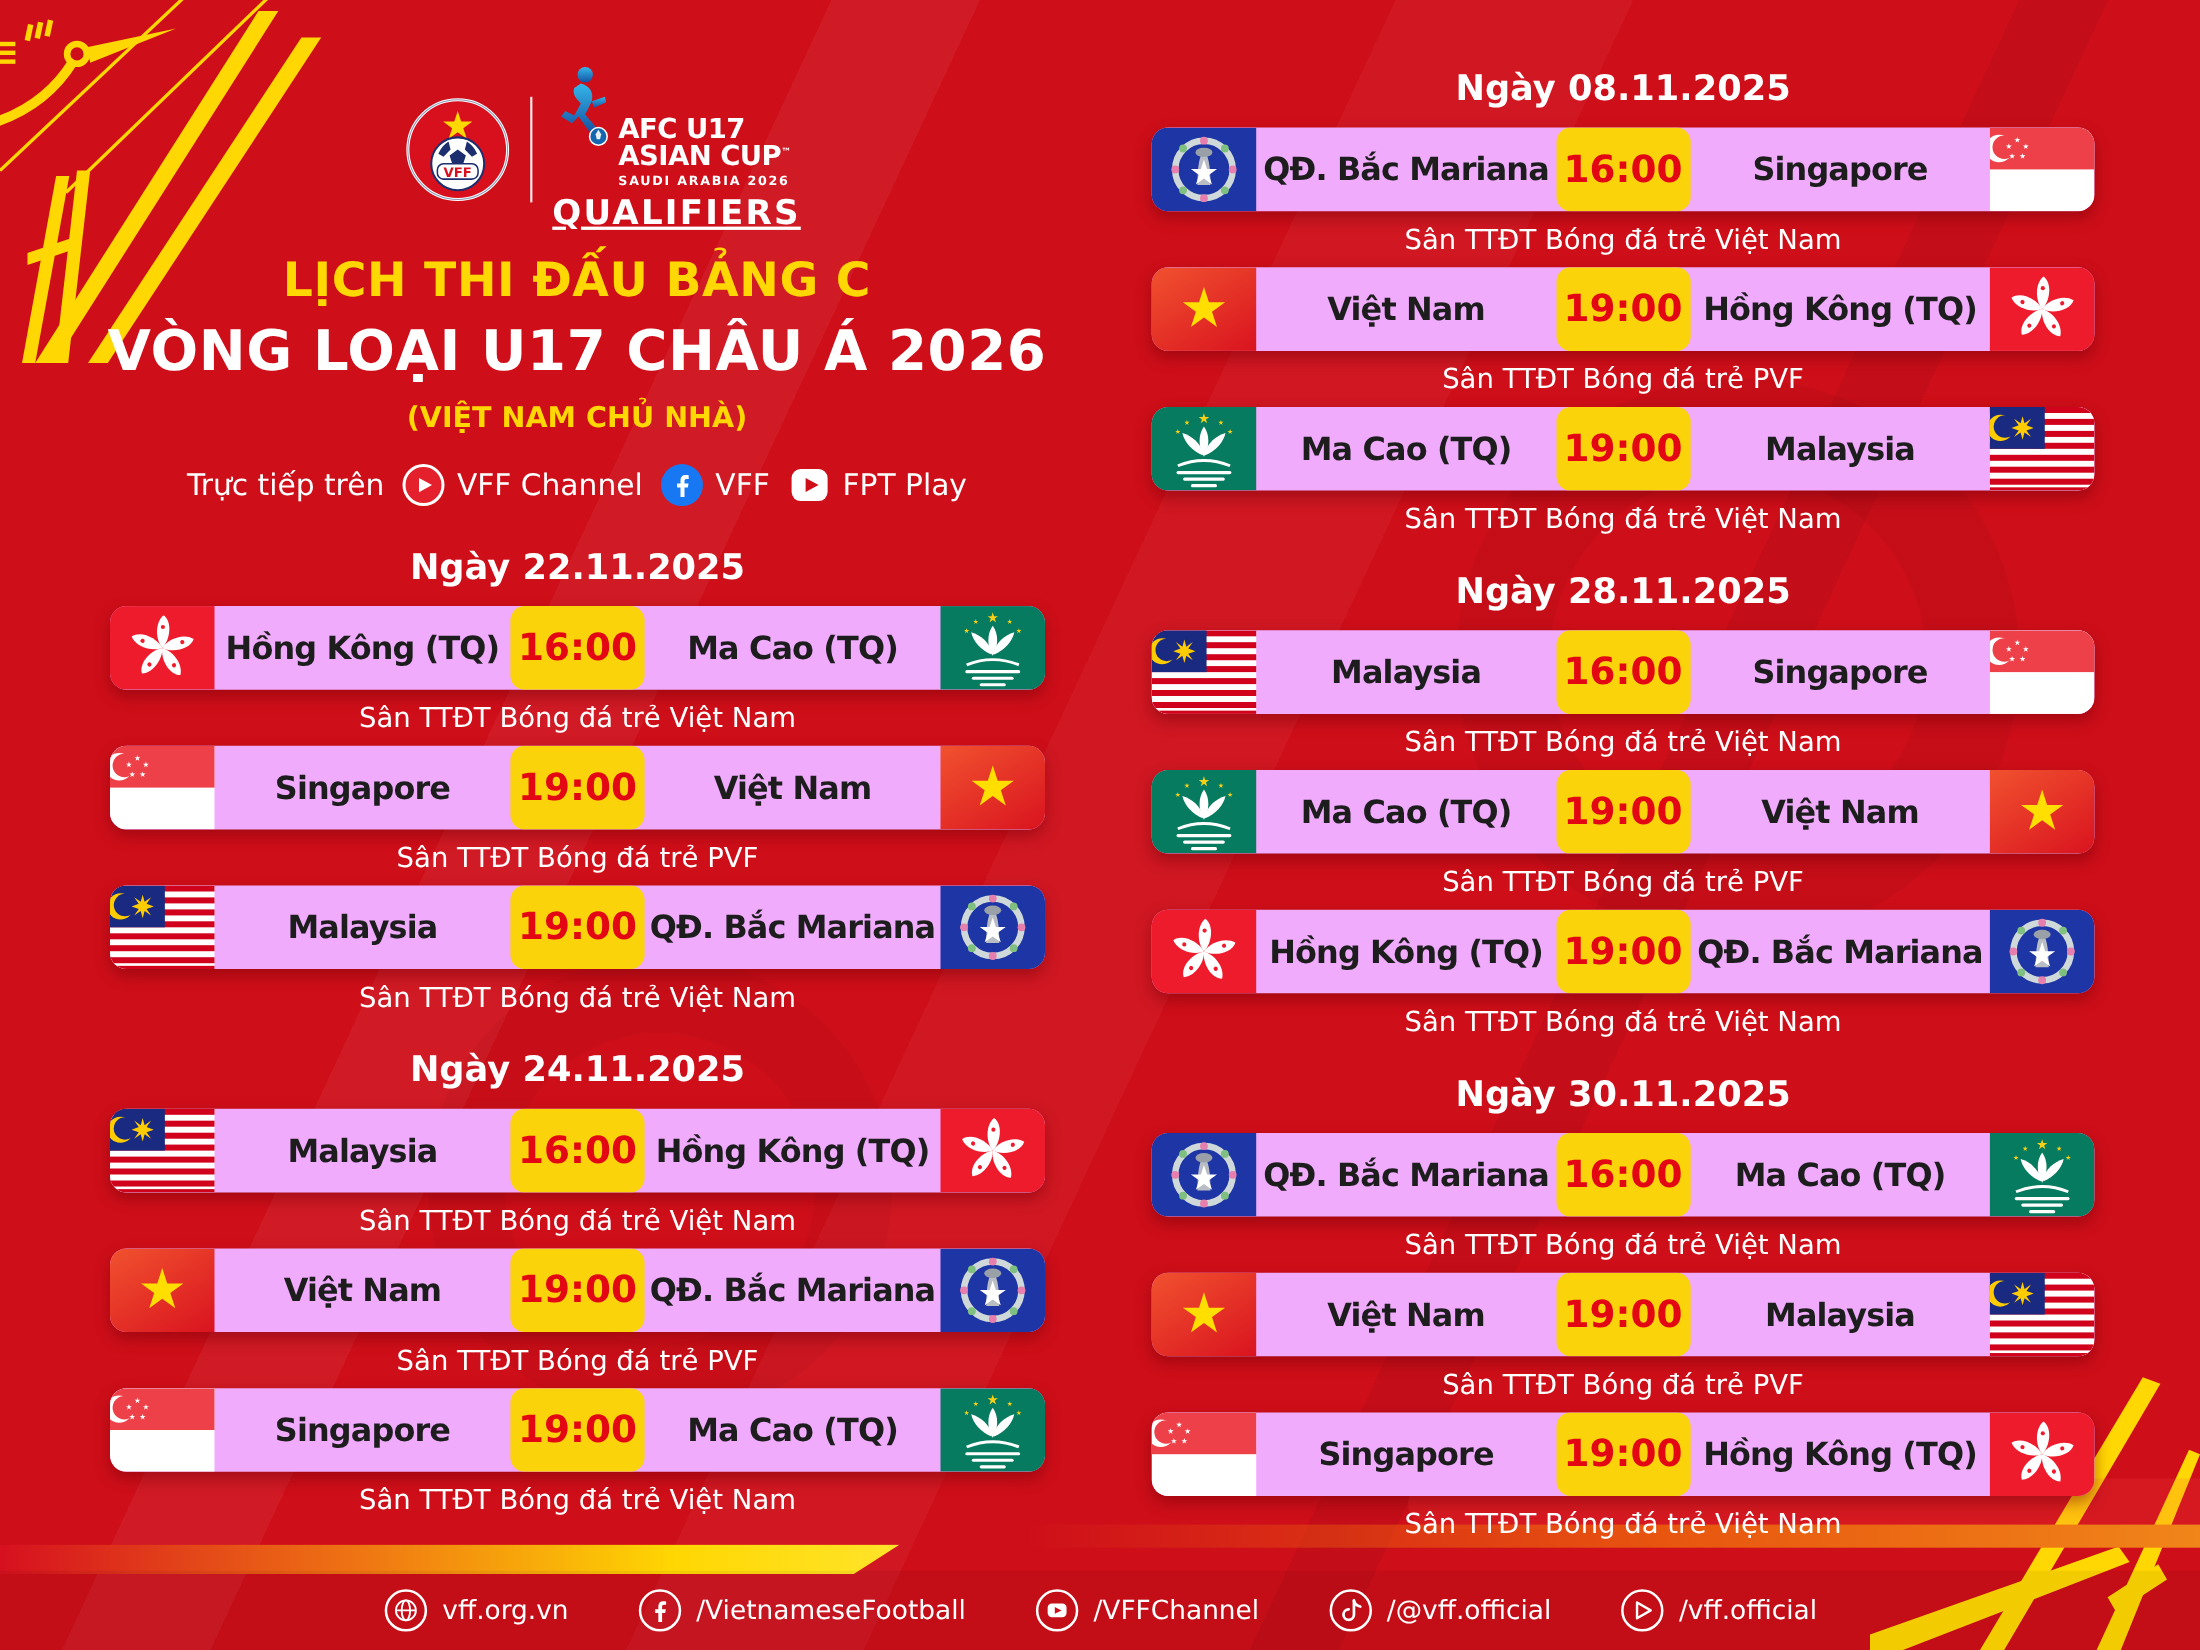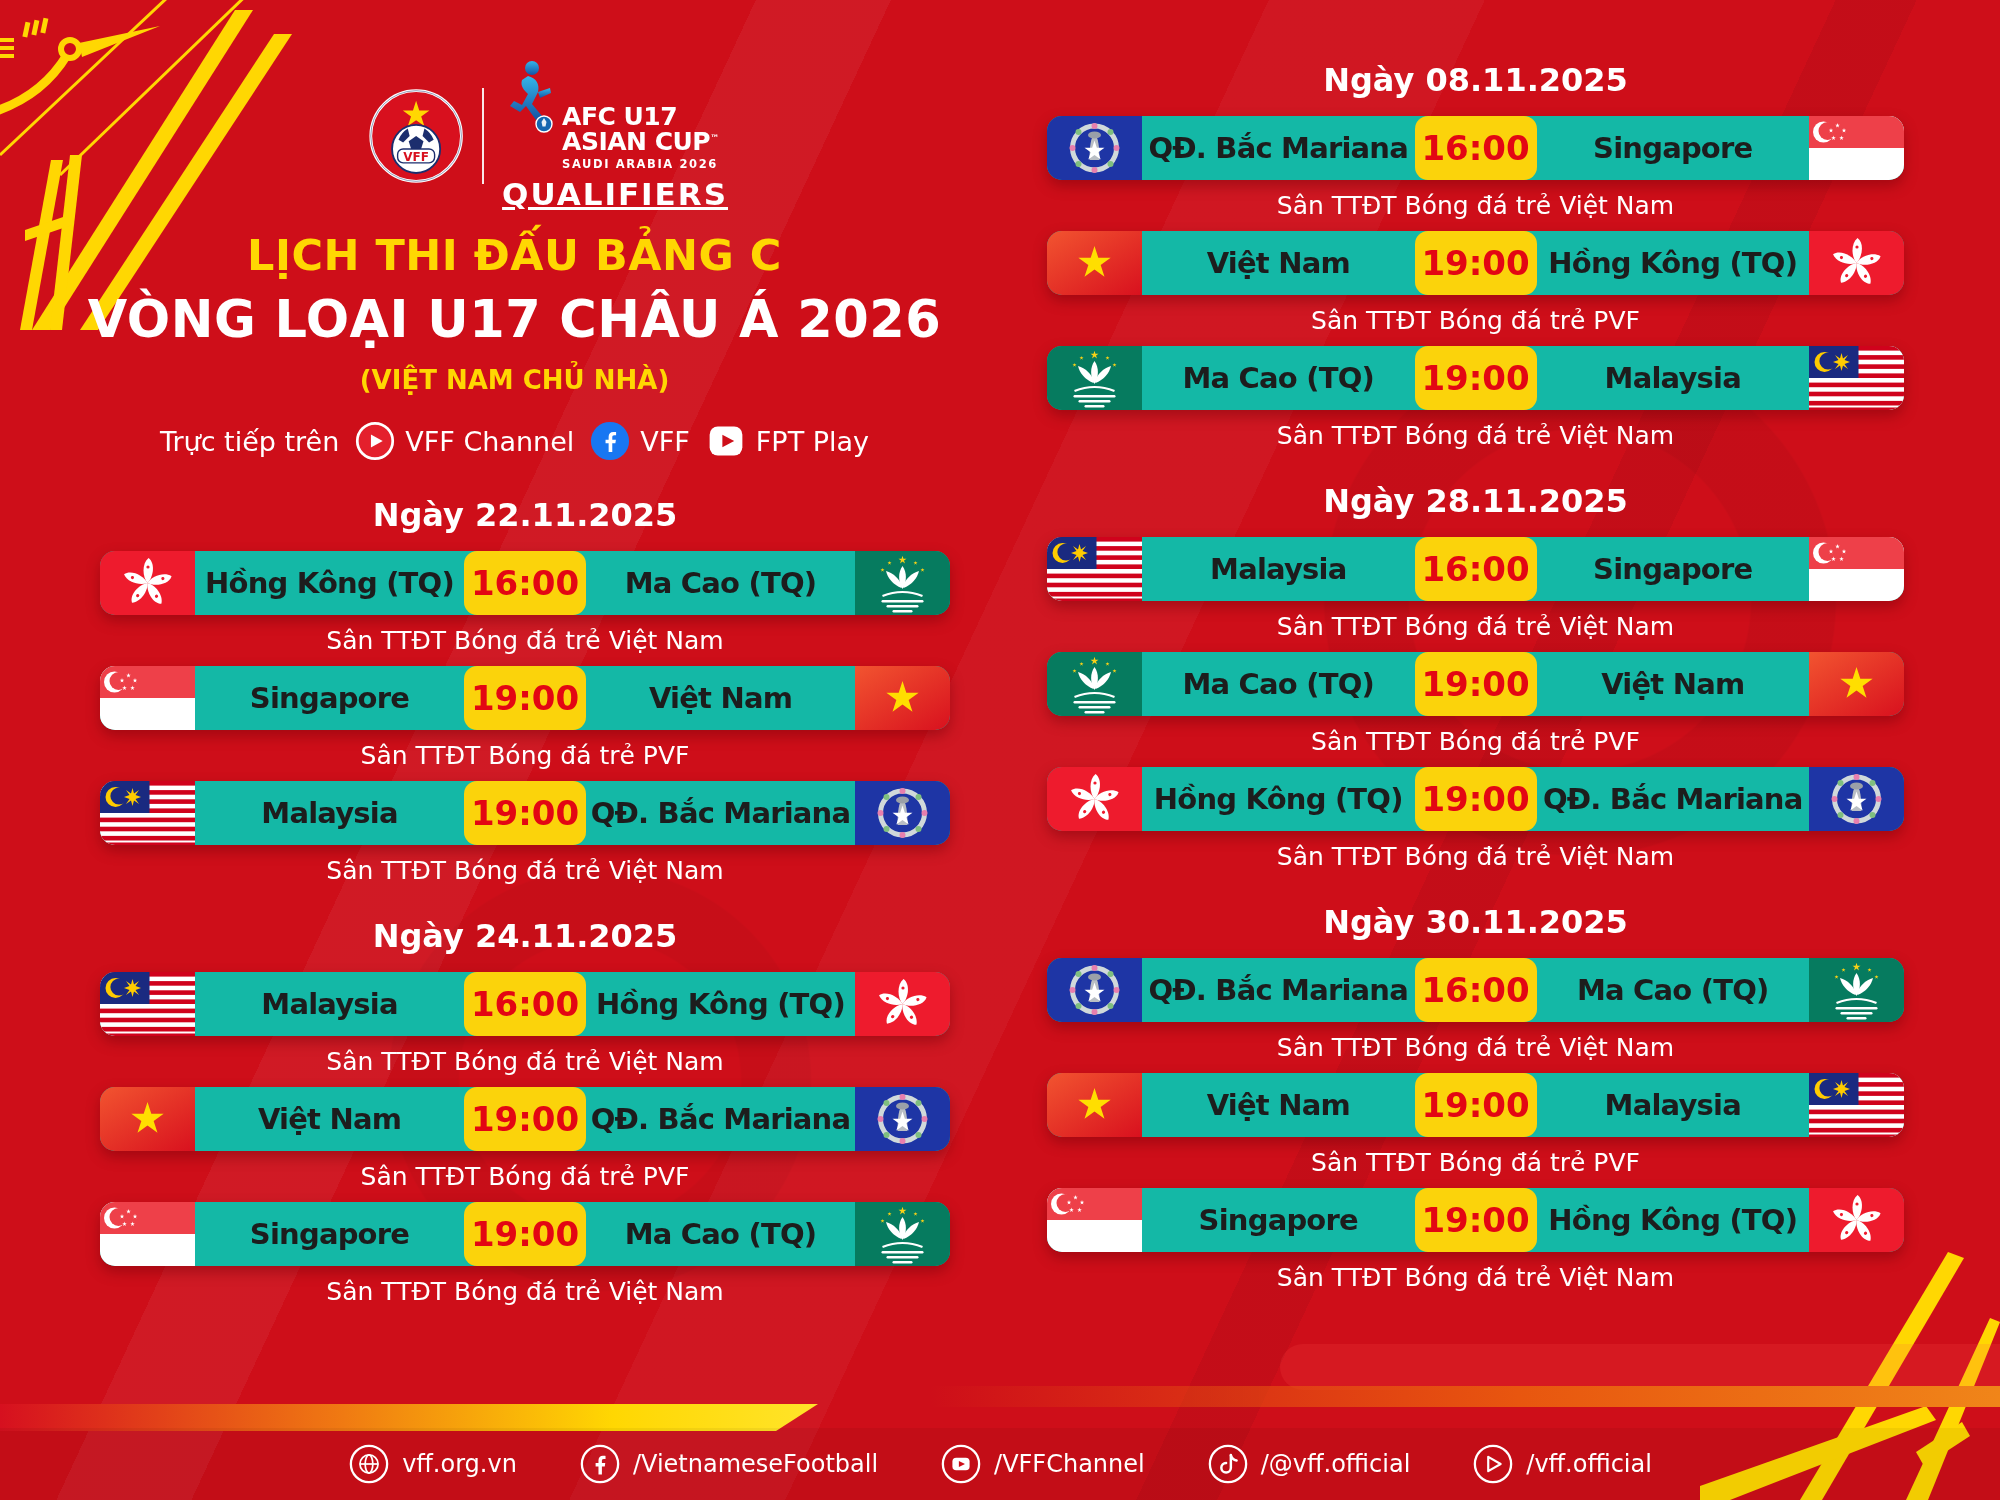--- a/index.html
+++ b/index.html
@@ -22,36 +22,36 @@
   
   .logos { position:absolute; left:368px; top:78px; width:360px; height:116px; display:flex; align-items:center; gap:18px; }
   .logo-divider { width:2px; height:96px; background:rgba(255,255,255,.9); }
   .afc-block { display:flex; flex-direction:column; }
   .afc-top { display:flex; align-items:flex-start; gap:8px; }
   .afc-lines { color:#fff; font-weight:bold; line-height:1.02;margin-top:44px; }
   .afc-l1,.afc-l2 { font-size:25px; letter-spacing:-0.5px; }
   .afc-tm { font-size:9px; vertical-align:super; }
   .afc-l3 { font-size:11.5px; letter-spacing:1.6px; margin-top:4px; }
   .afc-q { color:#fff; font-weight:bold; font-size:31px; letter-spacing:2px; margin-top:6px;text-decoration:underline; }
-  .title-wrap { position:absolute; left:52px; top:230px; width:925px; text-align:center; }
+  .title-wrap { position:absolute; left:62px; top:230px; width:925px; text-align:center; }
   .title-1 { color:#FFD702; font-size:43px; font-weight:bold; letter-spacing:0.5px; }
   .title-2 { color:#fff; font-size:51px; font-weight:bold; letter-spacing:0.5px; margin-top:10px; }
   .title-3 { color:#FFD702; font-size:26px; font-weight:bold; margin-top:16px; }
   .live-row { margin-top:26px; display:flex; justify-content:center; align-items:center; gap:16px; }
   .live-label { color:#fff; font-size:27px; }
   .live-chip { display:flex; align-items:center; gap:10px; color:#fff; font-size:27px; font-weight:normal; cursor:pointer; }
   .live-chip svg { display:block; }
   
   .col { position:absolute; }
   .col-left  { left:100px; top:495px; width:850px; }
   .col-right { left:1047px; top:60px; width:857px; }
   .date-section { margin-bottom:30px; }
   .date-h { color:#fff; font-size:32px; font-weight:bold; text-align:center; line-height:40px; margin:0 0 16px 0; }
   .bar {
-    display:flex; align-items:stretch; height:64px; background:#14b8a6;
+    display:flex; align-items:stretch; height:76px; background:#f0abfc;
     border-radius:15px; overflow:hidden; box-shadow:0 6px 14px rgba(110,0,8,.45);
   }
   .flag { width:95px; flex:none; position:relative; }
   .flag svg { position:absolute; inset:0; width:100%; height:100%; }
   .team { flex:1; display:flex; align-items:center; justify-content:center;
     font-size:29px; font-weight:bold; color:#1D1D1D; letter-spacing:-0.8px; white-space:nowrap; }
   .time { width:122px; flex:none; background:#FBD30B; border-radius:13px;
     display:flex; align-items:center; justify-content:center;
     font-size:34px; font-weight:bold; color:#E30613; }
   .venue { color:#fff; font-size:25px; line-height:31px; text-align:center; margin:10px 0 10px 0; }

